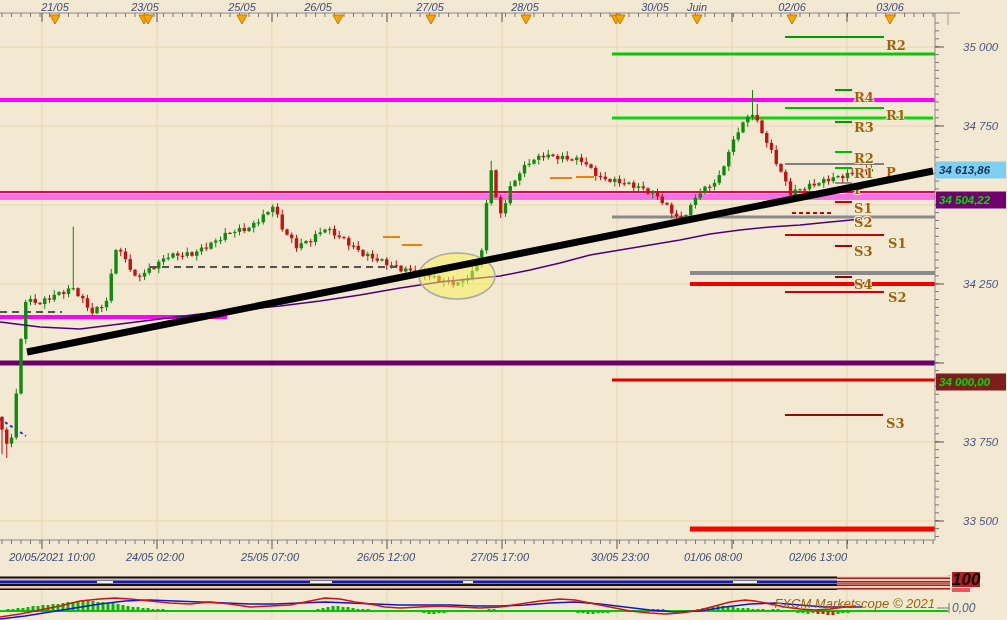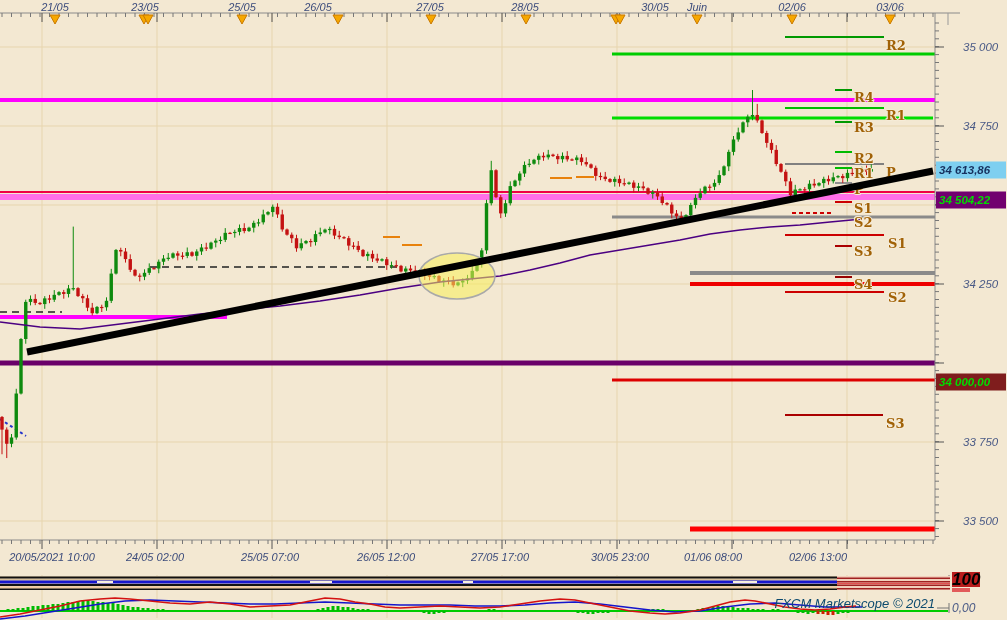--- a/index.html
+++ b/index.html
@@ -12,21 +12,21 @@
   #text-layer{position:absolute;left:0;top:0;width:1007px;height:620px;z-index:4;pointer-events:none;font-style:italic;}
   .date-label{position:absolute;transform:translateX(-50%);font-size:11px;color:#3C4C7C;white-space:nowrap;top:1px;}
   .time-label{position:absolute;transform:translateX(-50%);font-size:11px;color:#3C4C7C;white-space:nowrap;top:551px;}
   .raxis-label{position:absolute;left:957px;transform:translateY(-50%);font-size:11.5px;color:#4A5A86;white-space:nowrap;margin-left:6px;}
   .badge{position:absolute;left:936px;width:70px;height:17px;line-height:17px;
          font-size:11.5px;font-weight:bold;padding-left:3px;box-sizing:border-box;
          transform:translateY(-50%);white-space:nowrap;}
   .pivot-label{position:absolute;transform:translateY(-50%);font-family:"DejaVu Serif",serif;
          font-weight:bold;font-size:13px;color:#a16207;line-height:13px;
          text-shadow:1px 0 #F6ECD8,-1px 0 #F6ECD8,0 1px #F6ECD8,0 -1px #F6ECD8,1px 1px #F6ECD8,-1px -1px #F6ECD8;}
-  #watermark{position:absolute;right:72px;top:596px;font-size:13px;color:#0c4a6e;white-space:nowrap;}
+  #watermark{position:absolute;right:72px;top:596px;font-size:13px;color:#a16207;white-space:nowrap;}
   #sub-top-label{position:absolute;left:952px;top:572px;width:28px;height:15px;background:#b91c1c;
          color:#000;font-size:17px;font-weight:bold;text-align:center;line-height:15px;}
   #sub-top-underline{position:absolute;left:952px;top:588px;width:18px;height:4px;background:#E25B5B;}
   #sub-bottom-label{position:absolute;left:952px;top:601px;font-size:12px;color:#4A5A86;}
 </style>
 </head>
 <body>
 
 <div id="app">
   <svg id="svg-main" class="layer" width="1007" height="620">

